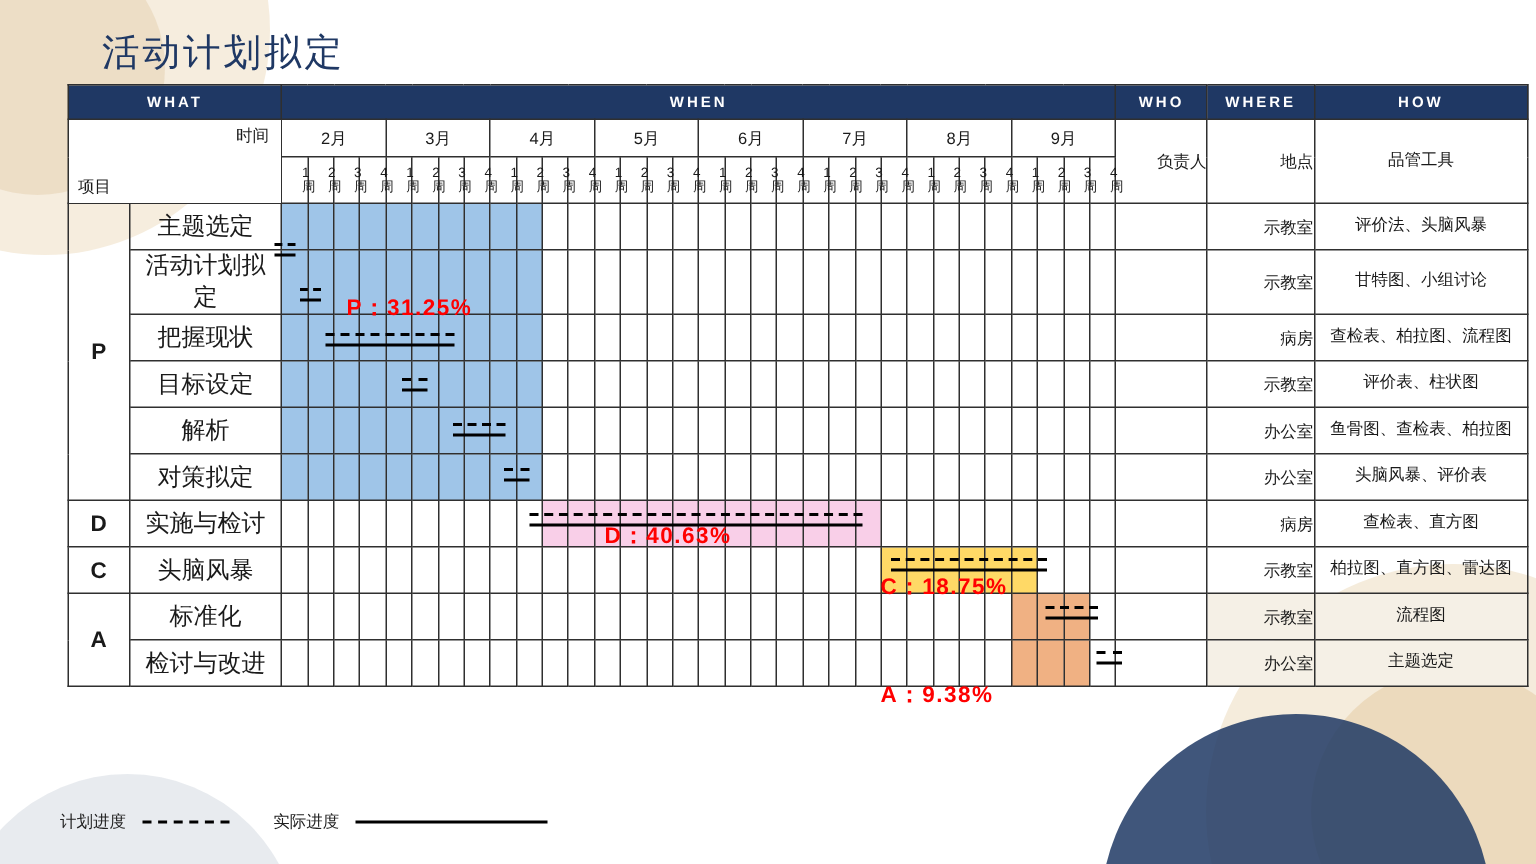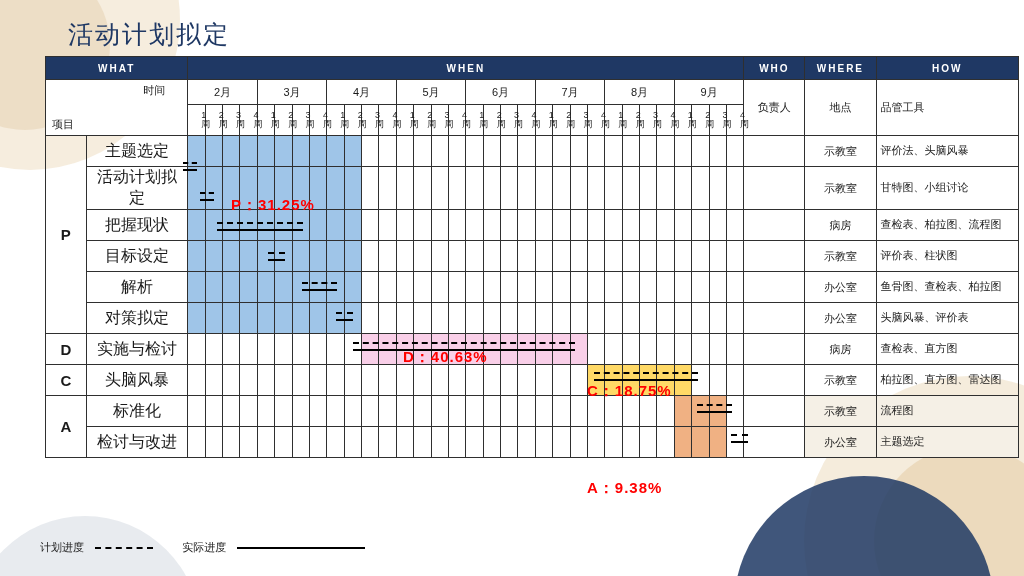--- a/index.html
+++ b/index.html
@@ -31,27 +31,27 @@
   .sub{font-size:11px;text-align:center;height:24px;background:#ffffff;}
   .wk{font-size:9px;text-align:center;line-height:1.05;height:30px;background:#ffffff;}
   .wk span{display:block;margin-left:13px;}
 
   .corner{position:relative;height:54px;background:#ffffff;}
   .corner .diag{position:absolute;inset:0;overflow:hidden;}
   .corner .diag:after{
     content:"";position:absolute;left:-10px;top:-10px;width:160px;height:82px;
     border-bottom:1px solid #2f2f2f;transform:rotate(21deg);transform-origin:left top;
   }
-  .corner .t-time{position:absolute;right:22px;top:3px;font-size:11px;}
+  .corner .t-time{position:absolute;right:8px;top:3px;font-size:11px;}
   .corner .t-item{position:absolute;left:6px;bottom:3px;font-size:11px;}
 
   .phase{text-align:center;font-size:15px;font-weight:bold;}
   .stage{font-size:16px;text-align:center;height:30px;padding:0 4px;}
-  .who,.where{font-size:11px;text-align:center;}
-  .how{font-size:11px;padding:2px 4px;line-height:1.25;}
+  .who,.where{font-size:11px;text-align:right;}
+  .how{font-size:11px;text-align:center;padding:2px 4px;line-height:1.25;}
   .cell{height:30px;}
   .fill-blue{background:#9fc5e8;}
   .fill-pink{background:#f9cfe8;}
   .fill-yellow{background:#ffd966;}
   .fill-orange{background:#f0b183;}
   .hl{background:#f5f0e6;}
 
   
   .bars{position:absolute;left:0;top:0;width:974px;height:100%;pointer-events:none;}
   .bar{position:absolute;height:0;}
@@ -636,21 +636,21 @@
     <div class="bar dash" style="left:672px;top:348px;width:35px;"></div>
     <div class="bar solid" style="left:672px;top:355px;width:35px;"></div>
 
     <div class="bar dash" style="left:706px;top:378px;width:17px;"></div>
     <div class="bar solid" style="left:706px;top:385px;width:17px;"></div>
   </div>
 
   <div class="pct" style="left:206px;top:140px;">P：31.25%</div>
   <div class="pct" style="left:378px;top:292px;text-align:center;">D：40.63%</div>
   <div class="pct" style="left:562px;top:326px;text-align:center;">C：18.75%</div>
-  <div class="pct" style="left:562px;top:423px;">A：9.38%</div>
+  <div class="pct" style="left:562px;top:398px;">A：9.38%</div>
 </div>
 
 <div class="legend">
   <span class="lab">计划进度</span>
   <span class="dashline"></span>
   <span class="lab">实际进度</span>
   <span class="solidline"></span>
 </div>
 
 </body></html>

